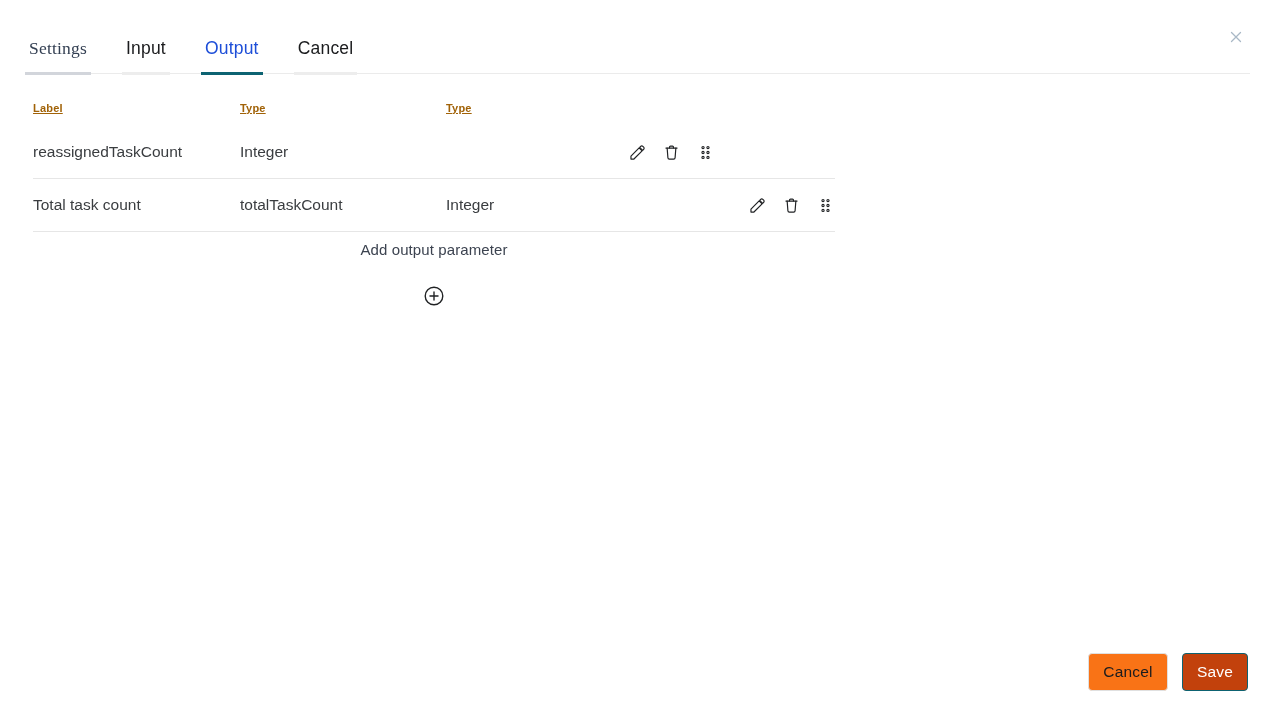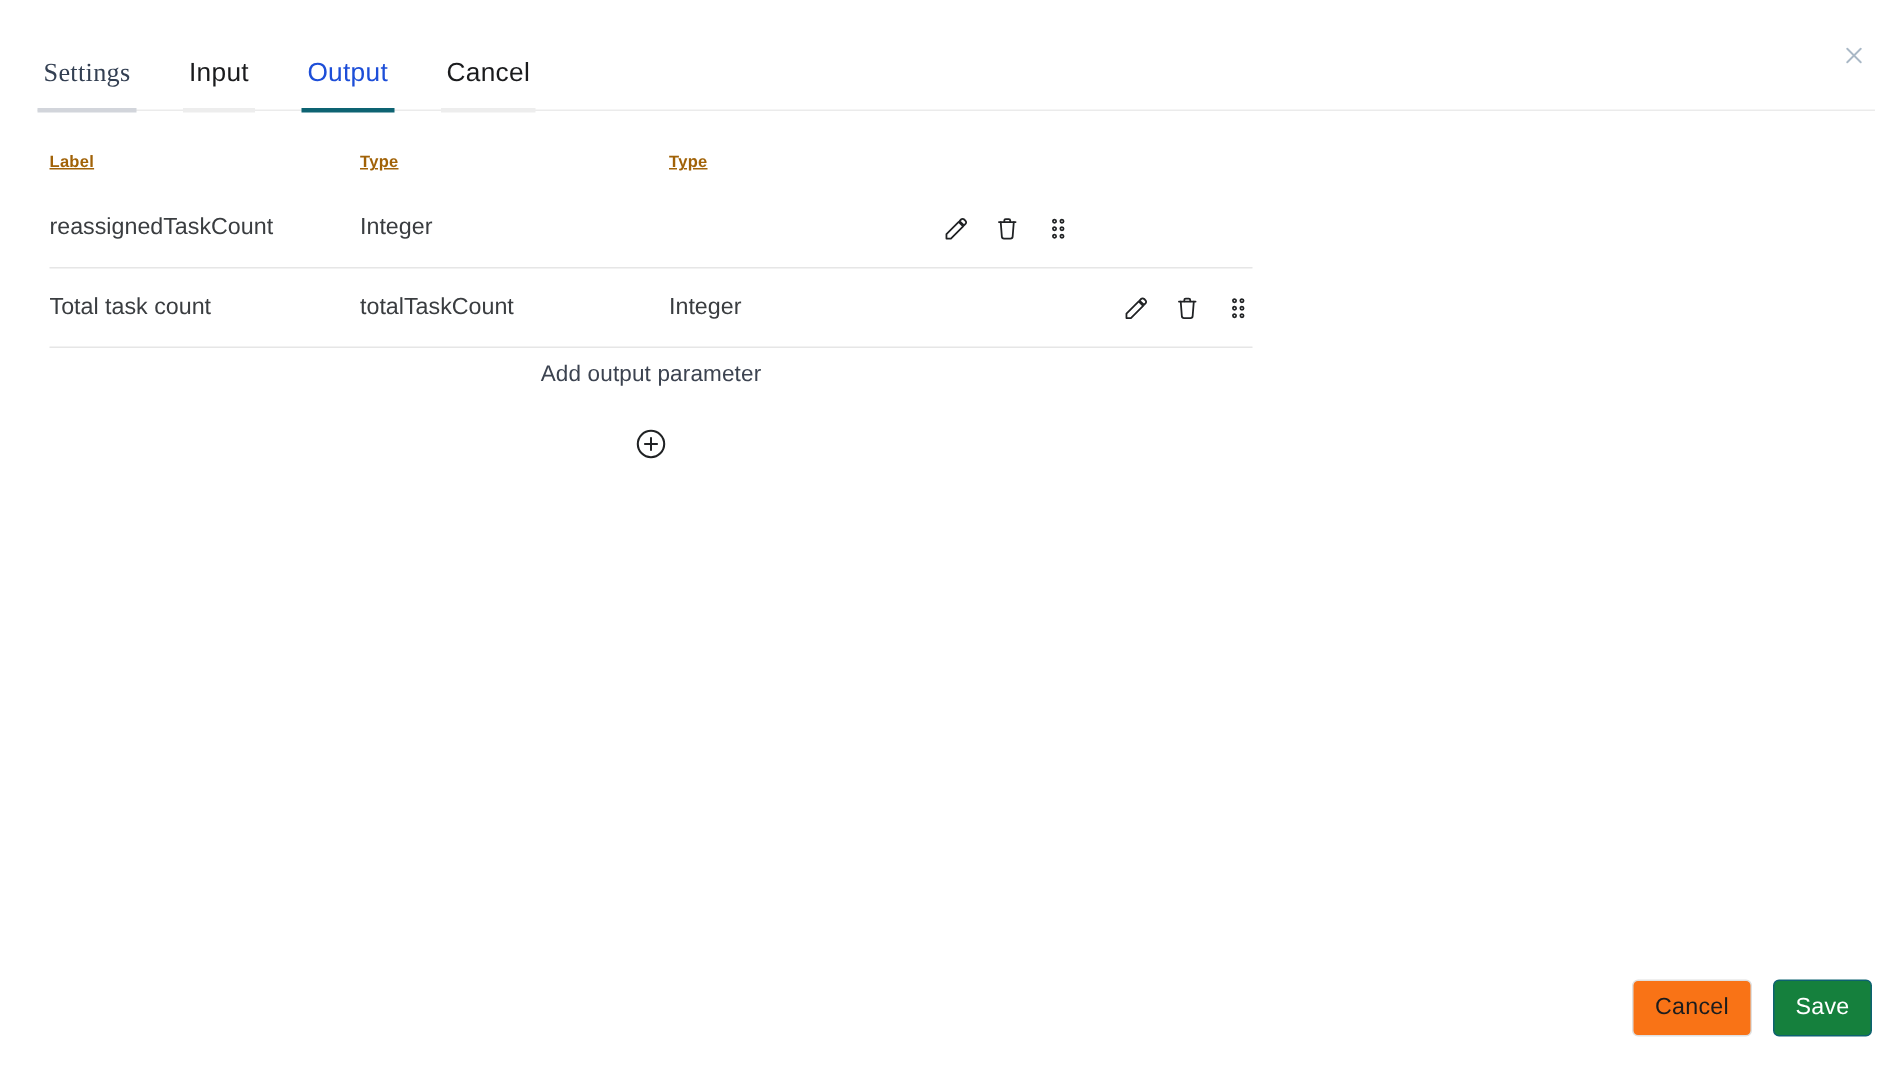--- a/index.html
+++ b/index.html
@@ -125,21 +125,21 @@
     letter-spacing: 0.2px;
   }
   .btn-cancel {
     width: 80px;
     background: #f97316;
     border: 1px solid #e0e0e0;
     color: #1b1c1e;
   }
   .btn-save {
     width: 66px;
-    background: #15803d;
+    background: #c2410c;
     border: 1px solid #0d6271;
     color: #ffffff;
   }
 </style>
 </head>
 <body>
 
 <button class="close-btn" aria-label="close">
   <svg width="18" height="18" viewBox="0 0 24 24" fill="none" stroke="#a9b8c6" stroke-width="1.7" stroke-linecap="round">
     <path d="M6 6 L18 18 M18 6 L6 18"></path>

